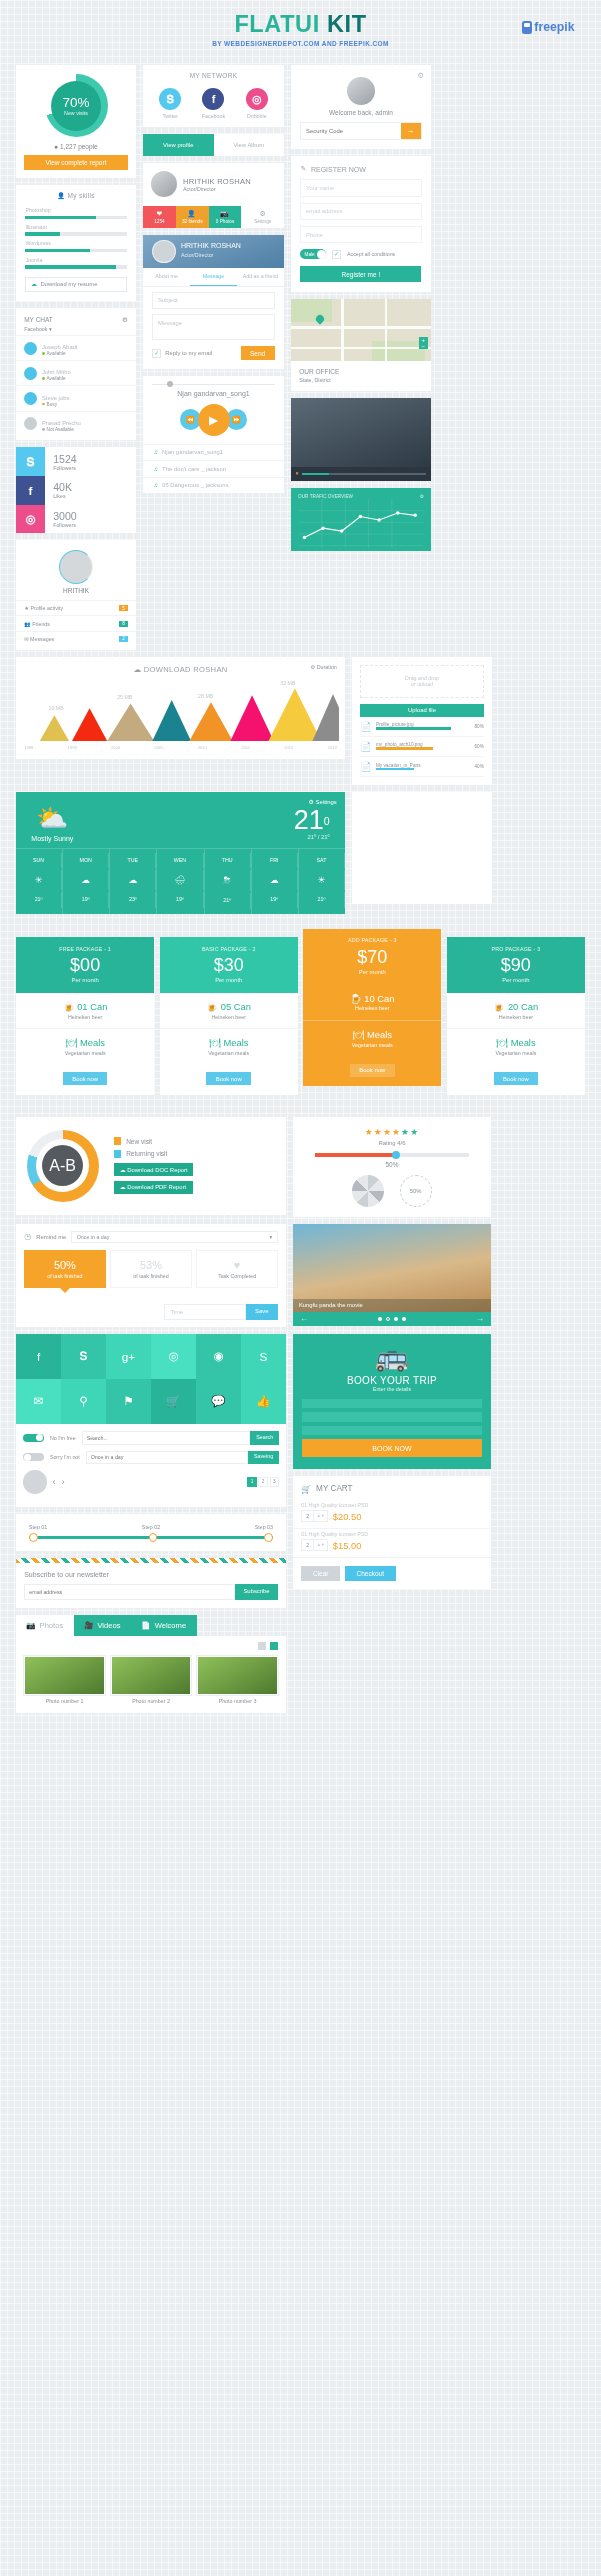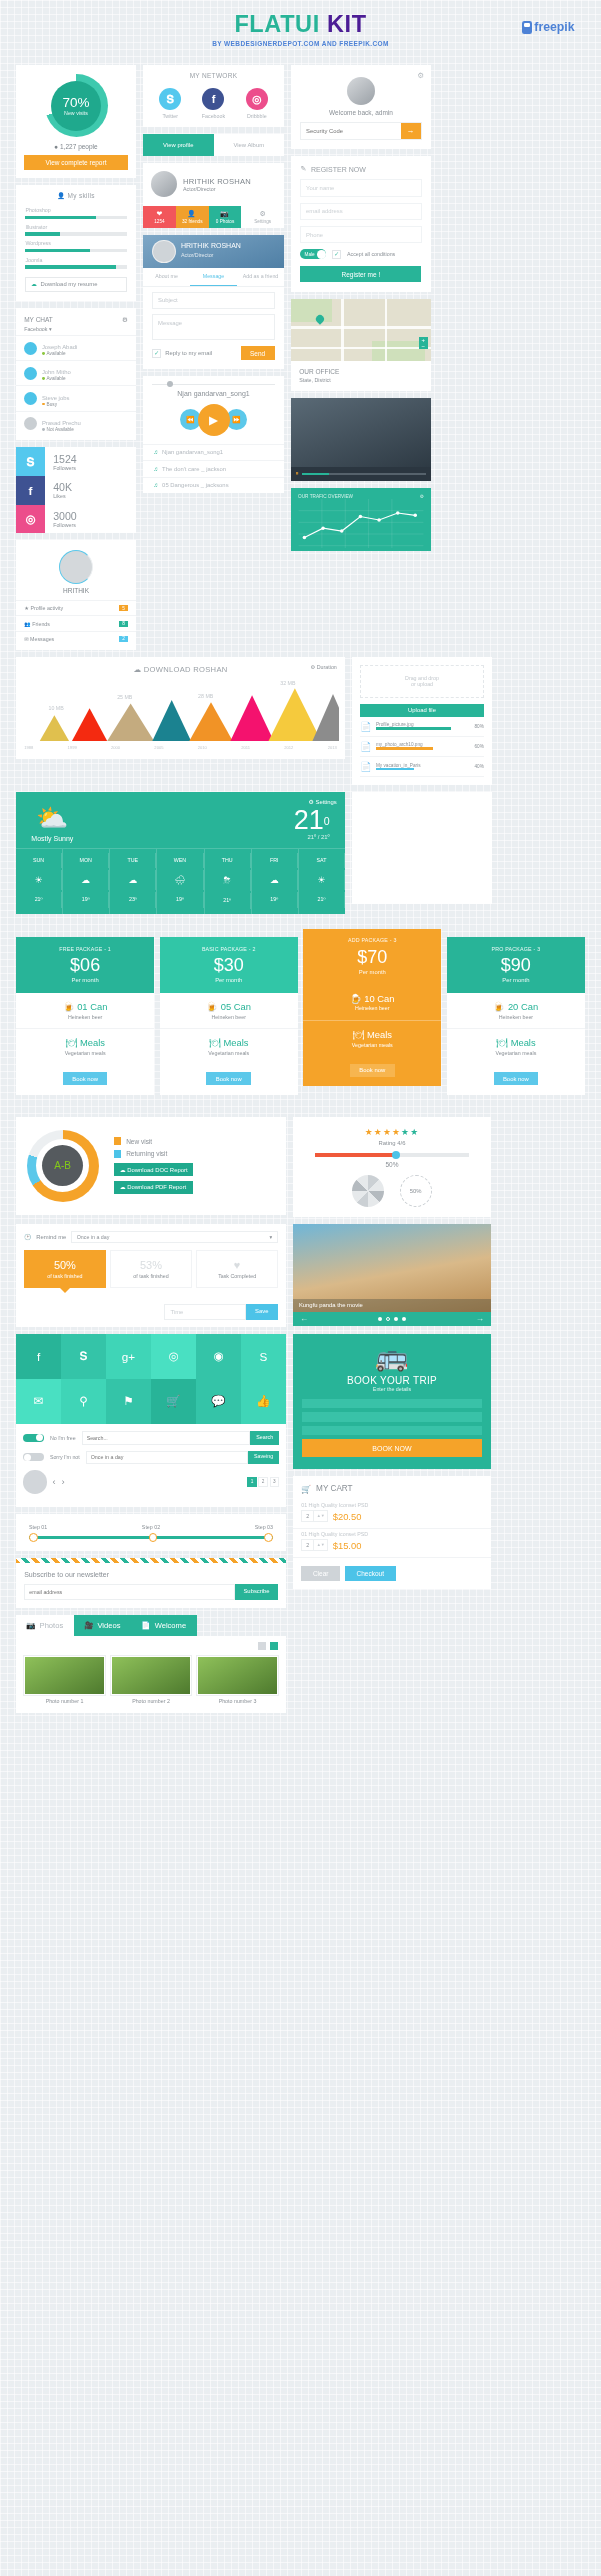--- a/index.html
+++ b/index.html
@@ -10,21 +10,21 @@
     color:#8a9096;
     position:relative;
     overflow:hidden;
   }
   .grid-bg{position:absolute;inset:0;background-image:linear-gradient(rgba(255,255,255,.55) 0.6px,transparent 0.6px),linear-gradient(90deg,rgba(255,255,255,.55) 0.6px,transparent 0.6px);background-size:7px 7px;pointer-events:none;}
   .wrap{position:relative;width:601px;}
   .card{background:#fff;}
   .hdr{padding-top:10.6px;text-align:center;position:relative;height:65px;}
   .logo-title{font-size:23.5px;font-weight:bold;letter-spacing:0.6px;}
   .logo-title .t1{color:#28b498;}
-  .logo-title .t2{color:#4c1d95;margin-top:27px;}
+  .logo-title .t2{color:#0f766e;margin-top:27px;}
   .logo-sub{color:#4d82d6;font-size:6.5px;font-weight:bold;letter-spacing:0.4px;margin-top:2.3px;}
   .freepik{position:absolute;right:26.4px;top:20px;color:#4d82d6;font-size:12.3px;font-weight:bold;display:flex;align-items:center;gap:2.3px;}
   .robot{width:10px;height:13px;background:#4d82d6;border-radius:2.3px;position:relative;}
   .robot:before{content:"";position:absolute;left:1.8px;top:2.9px;width:6.5px;height:3.5px;background:#fff;border-radius:1.2px;}
 
   .row{display:flex;gap:7px;padding:0 16px;align-items:flex-start;}
   .col{display:flex;flex-direction:column;gap:7px;}
 
   
   .ttl{font-size:6.5px;letter-spacing:0.3px;color:#9aa0a6;text-align:center;padding:7px 0;}
@@ -190,21 +190,21 @@
   .pk.hl .feat{border-bottom-color:rgba(255,255,255,.3);}
   .pk.hl .feat .big{color:#fff;} .pk.hl .feat .sub{color:#fff;}
   .pk.hl .bn{background:#f7b54f;}
   .pk .top.t-t{background:#28b498;} .pk .top.t-t2{background:#31c6a7;} .pk .top.t-o{background:#f5a329;}
 
   
   .ab{display:flex;align-items:center;padding:13px 10.6px;}
   .abdo{width:72px;height:72px;border-radius:50%;position:relative;
     background:conic-gradient(#f5a329 0 66%, #5cc8ea 66% 80%, #eceff1 80% 100%);}
   .abdo:after{content:"";position:absolute;inset:9.4px;border-radius:50%;background:#fff;}
-  .abdo .ctr{position:absolute;inset:15.3px;border-radius:50%;background:#555a5e;color:#84cc16;display:flex;align-items:center;justify-content:center;font-size:10px;z-index:2;}
+  .abdo .ctr{position:absolute;inset:15.3px;border-radius:50%;background:#555a5e;color:#ffffff;display:flex;align-items:center;justify-content:center;font-size:16px;z-index:2;}
   .leg{margin-left:15.3px;}
   .leg .li{display:flex;align-items:center;gap:4.7px;margin-bottom:5.3px;font-size:6.5px;}
   .leg .sw{width:7.6px;height:7.6px;}
   .dlbtn{display:block;background:#1fa98d;color:#fff;font-size:5.9px;padding:3.5px 5.9px;margin-top:4.7px;}
 
   
   .rt{padding:10.6px 8.2px 9.4px;text-align:center;}
   .stars{font-size:8.8px;letter-spacing:1.2px;}
   .rt .lbl{font-size:5.9px;margin:2.9px 0 7px;}
   .slider{height:3.5px;background:#e6e9eb;position:relative;margin:0 14px;}
@@ -741,21 +741,21 @@
           </div>
       </div>
     </div>
     <div class="card" style="width:140px;height:112px"></div>
   </div>
 
   <div class="price-wrap" style="margin-top:23.5px">
     <div class="pk">
       <div class="top t-t">
           <div class="n">FREE PACKAGE - 1</div>
-          <div class="p">$06</div>
+          <div class="p">$00</div>
           <div class="pm">Per month</div>
         </div>
       <div class="feat">
           <div class="big">🍺 <span>01 Can</span></div>
           <div class="sub">Heineken beer</div>
         </div>
       <div class="feat" style="border:0">
           <div class="big">🍽 <span>Meals</span></div>
           <div class="sub">Vegetarian meals</div>
         </div>

